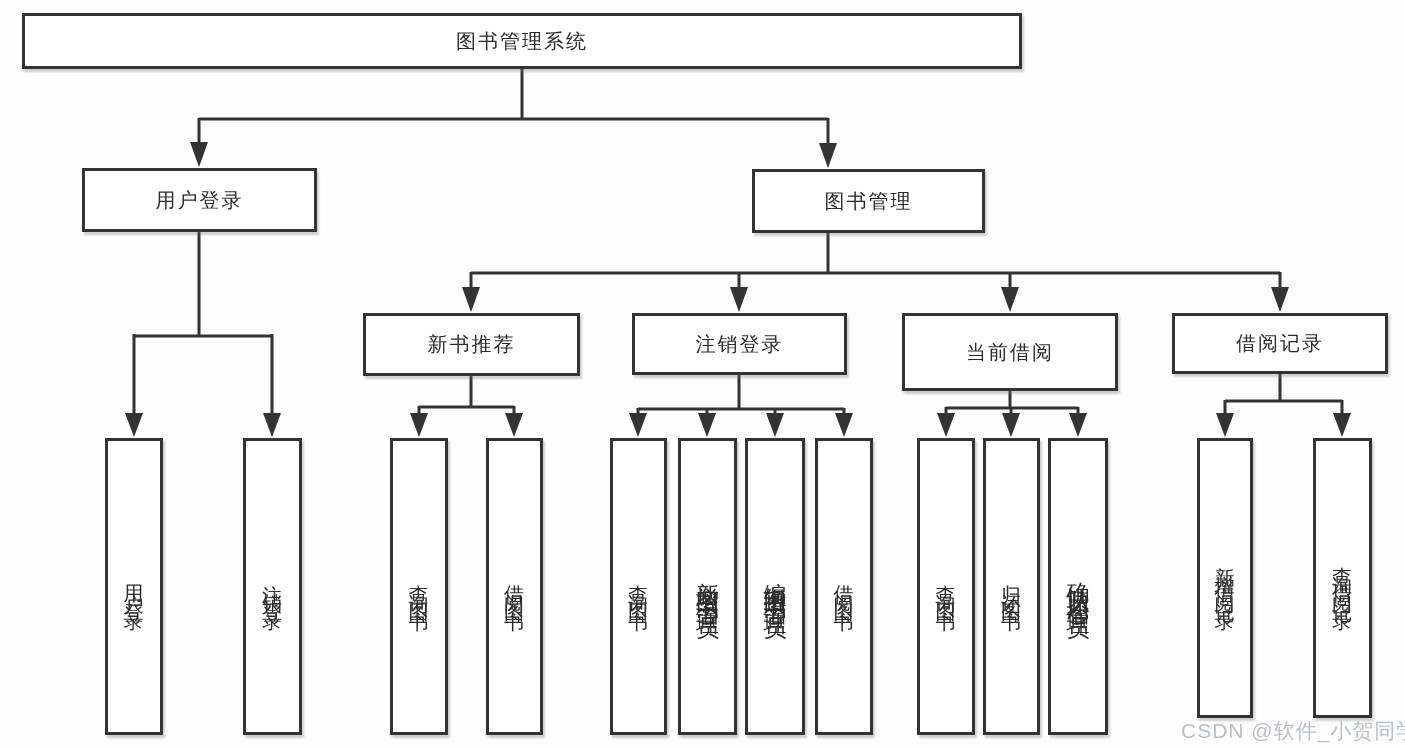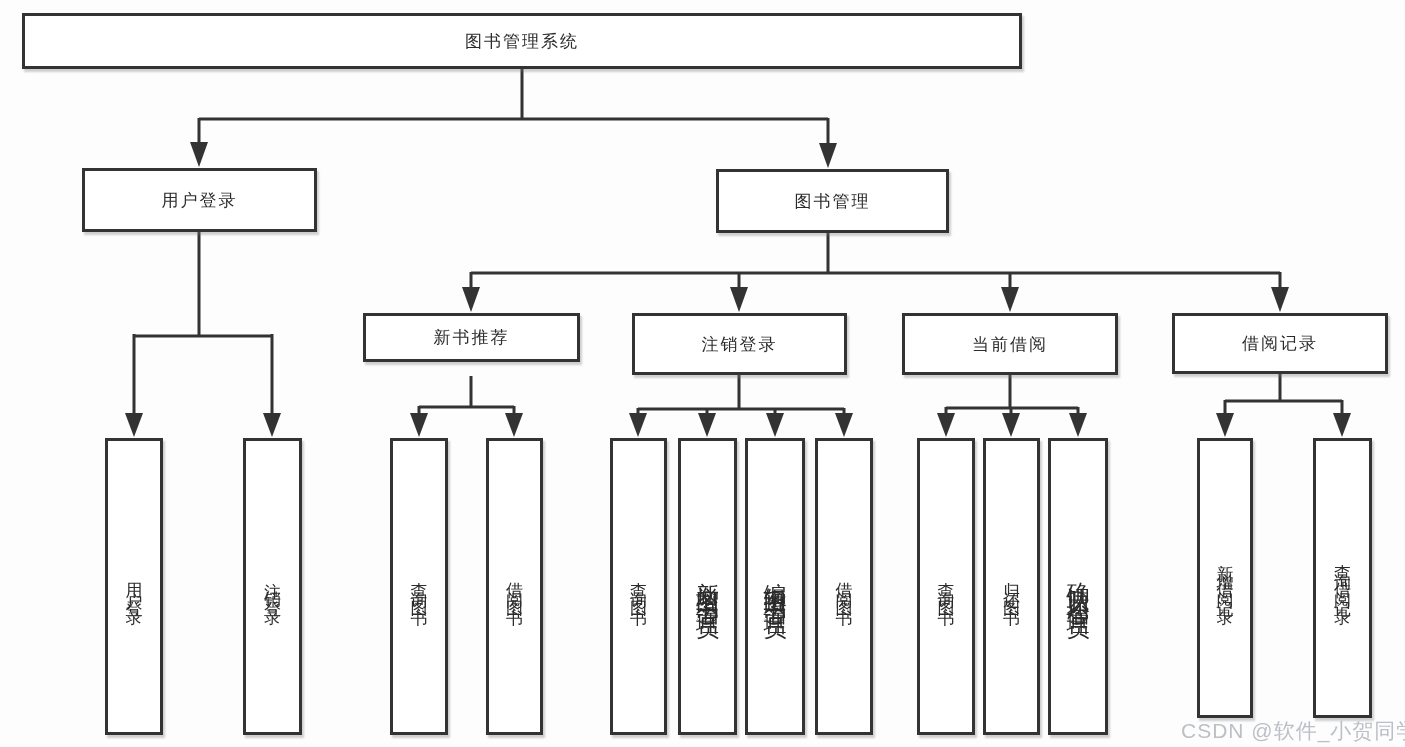--- a/index.html
+++ b/index.html
@@ -23,21 +23,21 @@
   }
   .node {
     position: absolute;
     box-sizing: border-box;
     border: 3px solid #333333;
     background: #ffffff;
     color: #2b2b2b;
     display: flex;
     align-items: center;
     justify-content: center;
-    font-size: 17px;
+    font-size: 20px;
     box-shadow: 2px 3px 2px rgba(120,120,120,0.35);
   }
   .h {
     letter-spacing: 2px;
     white-space: nowrap;
   }
   .v {
     writing-mode: vertical-rl;
     text-orientation: mixed;
     letter-spacing: 9px;
@@ -101,25 +101,25 @@
       <polygon points="1002,413 1020,413 1011,437"></polygon>
       <polygon points="1069,413 1087,413 1078,437"></polygon>
       <polygon points="1216,413 1234,413 1225,437"></polygon>
       <polygon points="1333,413 1351,413 1342,437"></polygon>
     </g>
   </svg>
 
   <div class="node h" style="left:22px;top:13px;width:1000px;height:56px">图书管理系统</div>
 
   <div class="node h" style="left:82px;top:168px;width:235px;height:64px">用户登录</div>
-  <div class="node h" style="left:716px;top:169px;width:233px;height:64px">图书管理</div>
+  <div class="node h" style="left:752px;top:169px;width:233px;height:64px">图书管理</div>
 
-  <div class="node h" style="left:363px;top:313px;width:217px;height:49px">新书推荐</div>
+  <div class="node h" style="left:363px;top:313px;width:217px;height:63px">新书推荐</div>
   <div class="node h" style="left:632px;top:313px;width:215px;height:62px">注销登录</div>
-  <div class="node h" style="left:902px;top:313px;width:216px;height:62px">当前借阅</div>
+  <div class="node h" style="left:902px;top:313px;width:216px;height:78px">当前借阅</div>
   <div class="node h" style="left:1172px;top:313px;width:216px;height:61px">借阅记录</div>
 
   <div class="node v" style="left:105px;top:438px;width:58px;height:297px">用户登录</div>
   <div class="node v" style="left:243px;top:438px;width:59px;height:297px">注销登录</div>
 
   <div class="node v" style="left:390px;top:438px;width:58px;height:297px">查询图书</div>
   <div class="node v" style="left:486px;top:438px;width:57px;height:297px">借阅图书</div>
 
   <div class="node v" style="left:610px;top:438px;width:57px;height:297px">查询图书</div>
   <div class="node v tight" style="left:678px;top:438px;width:59px;height:297px">新增图书（管理员）</div>

